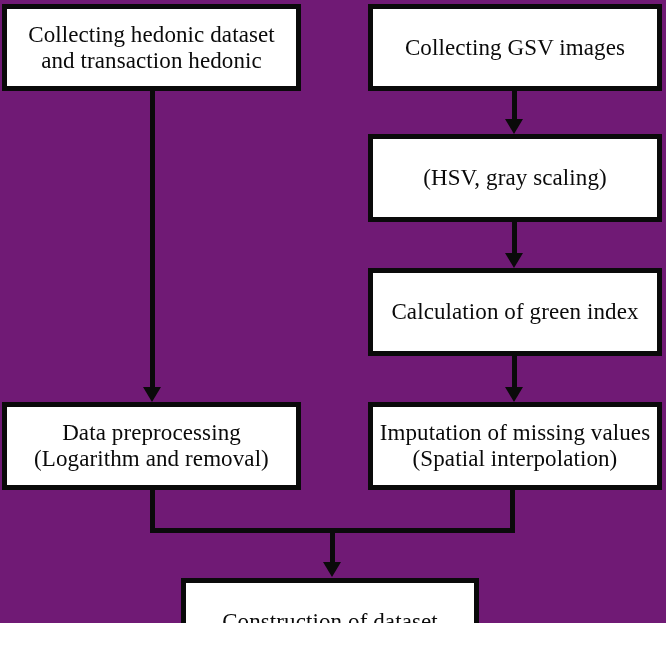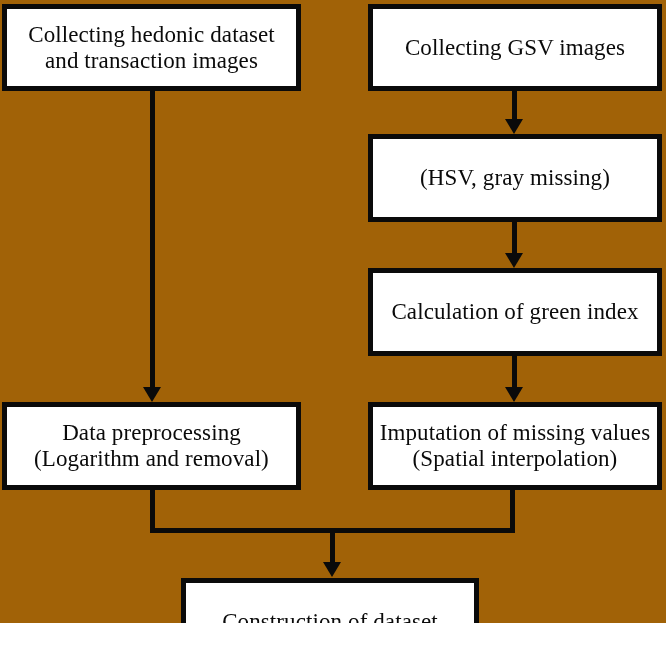--- a/index.html
+++ b/index.html
@@ -5,21 +5,21 @@
 <style>
   html, body {
     margin: 0;
     padding: 0;
     background: #ffffff;
   }
   #canvas {
     position: relative;
     width: 666px;
     height: 623px;
-    background: #a16207;
+    background: #701a75;
     overflow: hidden;
     font-family: "Liberation Serif", "DejaVu Serif", serif;
   }
   .node {
     position: absolute;
     box-sizing: border-box;
     background: #ffffff;
     border: 5px solid #0a0a0a;
     display: flex;
     flex-direction: column;
@@ -51,29 +51,29 @@
     border-top: 15px solid #0a0a0a;
   }
 </style>
 </head>
 <body>
 
 <div id="canvas">
 
   <div class="node" style="left:2px; top:4px; width:299px; height:87px;">
     <span class="line">Collecting hedonic dataset</span>
-    <span class="line">and transaction images</span>
+    <span class="line">and transaction hedonic</span>
   </div>
 
   <div class="node" style="left:368px; top:4px; width:294px; height:87px;">
     <span class="line">Collecting GSV images</span>
   </div>
 
   <div class="node" style="left:368px; top:134px; width:294px; height:88px;">
-    <span class="line">(HSV, gray missing)</span>
+    <span class="line">(HSV, gray scaling)</span>
   </div>
 
   <div class="node" style="left:368px; top:268px; width:294px; height:88px;text-align:center;">
     <span class="line">Calculation of green index</span>
   </div>
 
   <div class="node" style="left:2px; top:402px; width:299px; height:88px;">
     <span class="line">Data preprocessing</span>
     <span class="line">(Logarithm and removal)</span>
   </div>

